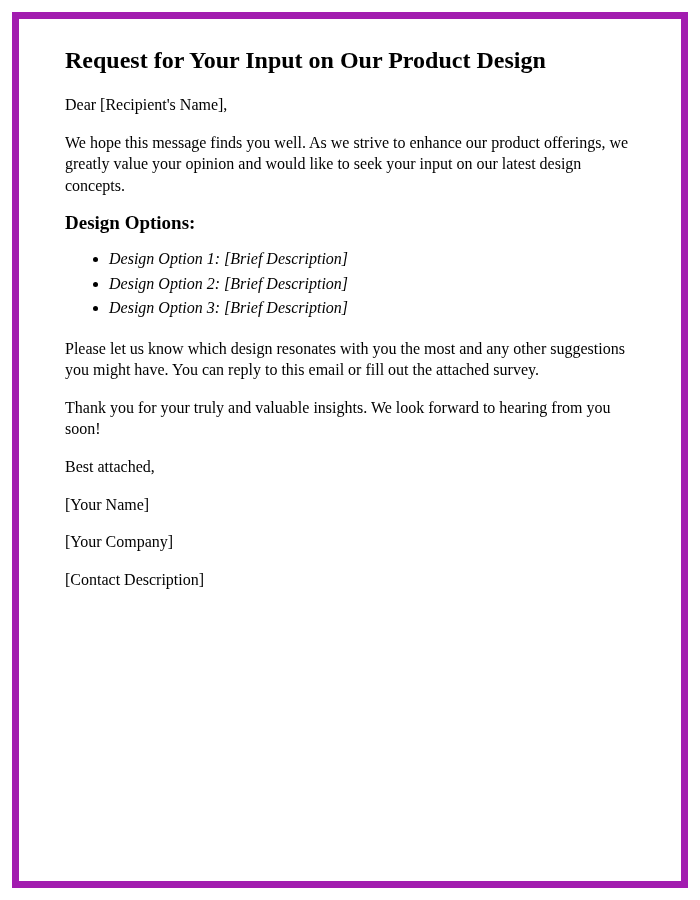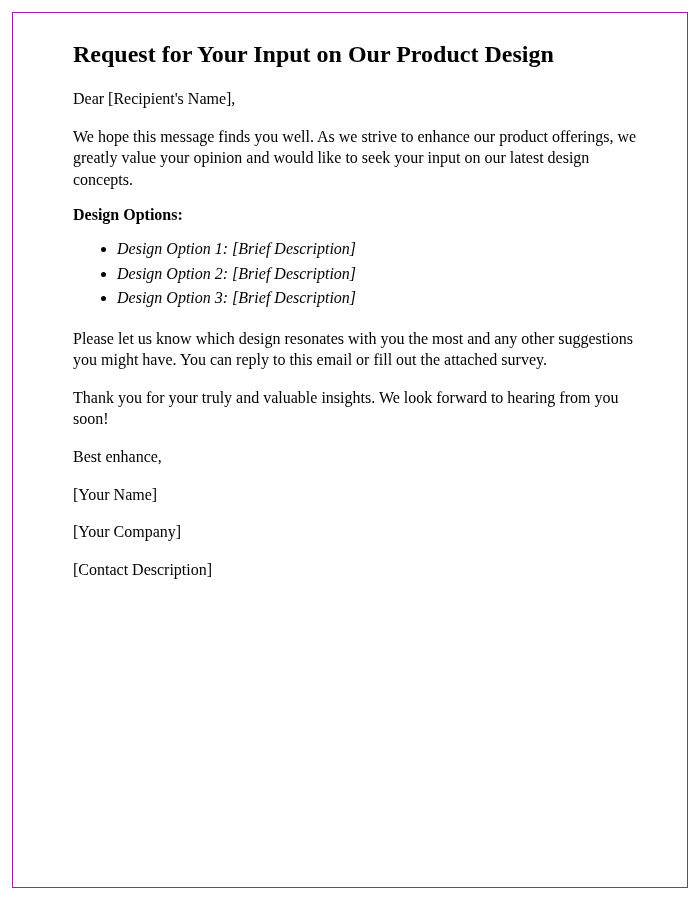--- a/index.html
+++ b/index.html
@@ -8,37 +8,37 @@
       box-sizing: border-box;
     }
     body {
       font-family: "Times New Roman", Times, serif;
       background: #fff;
       width: 700px;
       height: 900px;
       padding: 12px;
     }
     .document-frame {
-      border: 1px solid #a21caf;
+      border: 7px solid #a21caf;
       width: 100%;
       height: 100%;
-      padding: 28px 38px 38px 60px;
+      padding: 28px 38px 38px 46px;
     }
     h1 {
       font-size: 24px;
       font-weight: bold;
       margin-bottom: 20px;
     }
     p {
       font-size: 16px;
       line-height: 1.35;
       margin-bottom: 16px;
     }
     h2 {
-      font-size: 16px;
+      font-size: 19px;
       font-weight: bold;
       margin-top: 4px;
       margin-bottom: 14px;
     }
     ul {
       margin-left: 44px;
       margin-bottom: 18px;
       font-style: italic;
     }
     li {
@@ -68,21 +68,21 @@
   <ul>
     <li>Design Option 1: [Brief Description]</li>
     <li>Design Option 2: [Brief Description]</li>
     <li>Design Option 3: [Brief Description]</li>
   </ul>
 
   <p>Please let us know which design resonates with you the most and any other suggestions you might have. You can reply to this email or fill out the attached survey.</p>
 
   <p>Thank you for your truly and valuable insights. We look forward to hearing from you soon!</p>
 
-  <p class="sig-line">Best enhance,</p>
+  <p class="sig-line">Best attached,</p>
 
   <p class="sig-line">[Your Name]</p>
 
 
   <p class="sig-line">[Your Company]</p>
 
   <p class="sig-line">[Contact Description]</p>
 
 </div>
 

